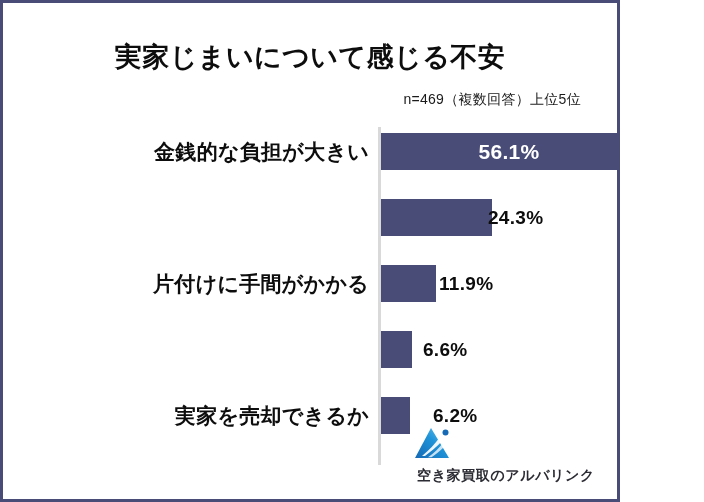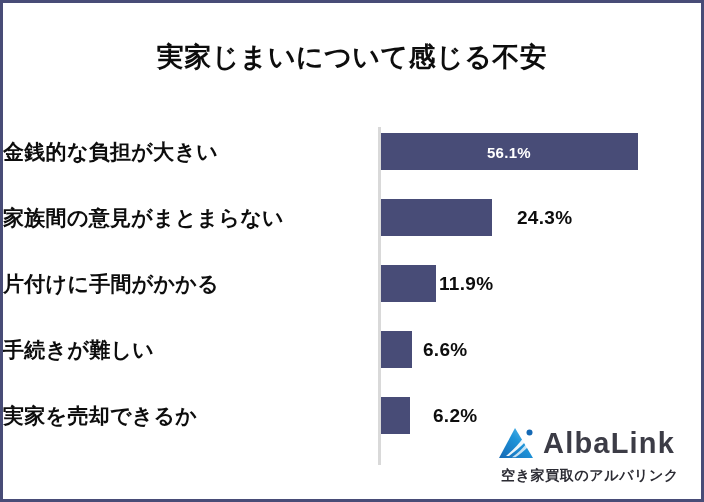--- a/index.html
+++ b/index.html
@@ -6,21 +6,21 @@
     margin: 0;
     padding: 0;
     background: #ffffff;
   }
   body {
     font-family: "Liberation Sans", "DejaVu Sans", sans-serif;
   }
 
   #chart-card {
     position: relative;
-    width: 704px;
+    width: 620px;
     height: 502px;
     box-sizing: border-box;
     background: #ffffff;
     border: 3px solid #484C77;
     overflow: hidden;
   }
 
   
   #chart-title {
     position: absolute;
@@ -72,20 +72,21 @@
   }
 
   .bar-label-wrap {
     position: absolute;
     left: 0;
     width: 366px;
     top: 0;
     height: 37px;
     display: flex;
     align-items: center;
+    justify-content: flex-end;
   }
 
   .bar-label-text {
     font-size: 21px;
     font-weight: bold;
     color: #0d0d0d;
     white-space: nowrap;
     letter-spacing: 0.3px;
   }
 
@@ -110,21 +111,21 @@
     top: 50%;
     transform: translateY(-50%);
     font-size: 19px;
     font-weight: bold;
     white-space: nowrap;
     letter-spacing: 0.3px;
   }
 
   .bar-value.inside {
     color: #ffffff;
-    font-size: 15px;
+    font-size: 21px;
   }
 
   .bar-value.outside {
     color: #0d0d0d;
   }
 
   
   #logo-block {
     position: absolute;
     right: 18px;
@@ -165,59 +166,54 @@
     white-space: nowrap;
   }
 </style>
 </head>
 <body>
 
 <div id="chart-card">
 
   <div id="chart-title">実家じまいについて感じる不安</div>
 
+  <div id="chart-subtitle">n=469（複数回答）上位5位</div>
 
   <div id="plot-area">
 
     <div id="axis-line"></div>
 
     <div class="bar-row" style="top:6px;">
       <div class="bar-label-wrap">
         <span class="bar-label-text">金銭的な負担が大きい</span>
       </div>
       <div class="bar-track">
         <div class="bar-fill" style="width:257px;"></div>
         <div class="bar-value inside" style="left:128px; transform:translate(-50%,-50%);">56.1%</div>
       </div>
     </div>
 
     <div class="bar-row" style="top:72px;">
-      <div class="bar-label-wrap">
-        <span class="bar-label-text">家族間の意見がまとまらない</span>
-      </div>
       <div class="bar-track">
         <div class="bar-fill" style="width:111px;"></div>
-        <div class="bar-value outside" style="left:136px;">24.3%</div>
+        <div class="bar-value outside" style="left:107px;">24.3%</div>
       </div>
     </div>
 
     <div class="bar-row" style="top:138px;">
       <div class="bar-label-wrap">
         <span class="bar-label-text">片付けに手間がかかる</span>
       </div>
       <div class="bar-track">
         <div class="bar-fill" style="width:55px;"></div>
         <div class="bar-value outside" style="left:58px;">11.9%</div>
       </div>
     </div>
 
     <div class="bar-row" style="top:204px;">
-      <div class="bar-label-wrap">
-        <span class="bar-label-text">手続きが難しい</span>
-      </div>
       <div class="bar-track">
         <div class="bar-fill" style="width:31px;"></div>
         <div class="bar-value outside" style="left:42px;text-align:right;">6.6%</div>
       </div>
     </div>
 
     <div class="bar-row" style="top:270px;">
       <div class="bar-label-wrap">
         <span class="bar-label-text">実家を売却できるか</span>
       </div>
@@ -239,18 +235,17 @@
               <stop offset="55%" stop-color="#1e93d8"></stop>
               <stop offset="100%" stop-color="#6fc7ef"></stop>
             </linearGradient>
           </defs>
           <polygon points="18,3 36,33 2,33" fill="url(#triGrad)"></polygon>
           <path d="M9 31 C16 25, 22 19, 27 12 L29 16 C24 22, 17 27, 12 31 Z" fill="#ffffff" opacity="0.92"></path>
           <path d="M15 32.2 C21 28, 26 23, 30 18 L31.6 21.5 C27 26, 22 30, 18.5 32.2 Z" fill="#ffffff" opacity="0.75"></path>
           <circle cx="32.5" cy="7.5" r="3" fill="#1569b5"></circle>
         </svg>
       </span>
-      <span id="logo-wordmark">AlbaLink</span>
     </div>
     <div id="logo-tagline">空き家買取のアルバリンク</div>
   </div>
 
 </div>
 
 </body></html>

